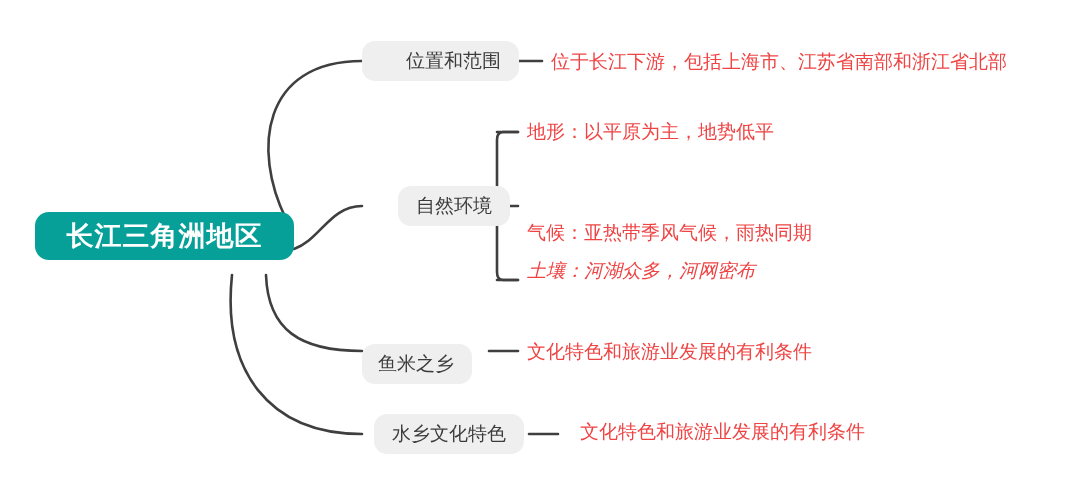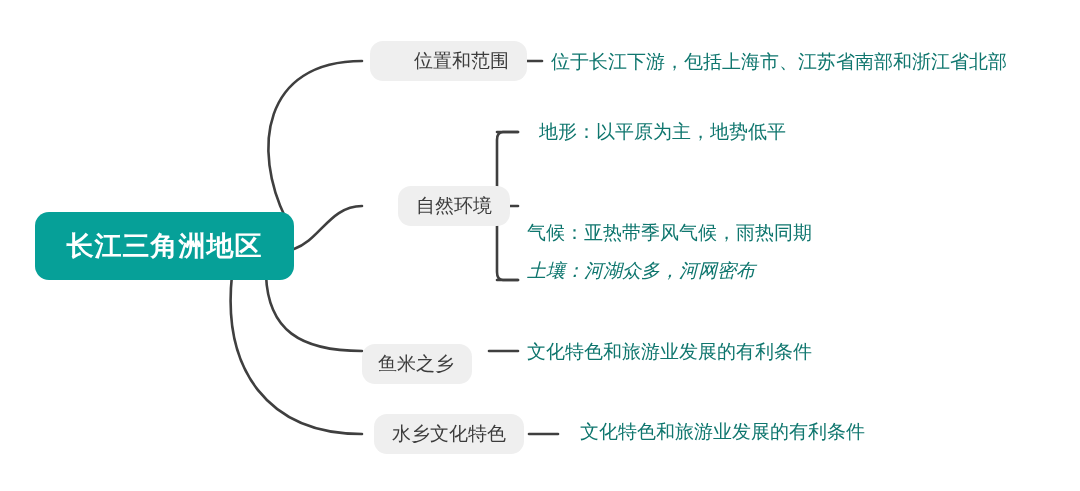--- a/index.html
+++ b/index.html
@@ -30,50 +30,50 @@
     box-sizing: border-box;
     display: flex;
     align-items: center;
     justify-content: center;
     white-space: nowrap;
   }
   .root-node {
     left: 35px;
     top: 212px;
     width: 259px;
-    height: 68px;
+    height: 48px;
     background: #06a098;
     border-radius: 14px;
     color: #ffffff;
     font-size: 27px;
     font-weight: bold;
     letter-spacing: 1px;
   }
   .branch-node {
     background: #efefef;
     border-radius: 13px;
     color: #3c3c3c;
     font-size: 19px;
     height: 40px;
     padding: 0 18px;
   }
-  .branch-pos   { left: 370px; top: 41px; padding-left: 44px; }
+  .branch-pos   { left: 362px; top: 41px; padding-left: 44px; }
   .branch-nat   { left: 362px; top: 186px; margin-left: 36px; }
   .branch-fish  { left: 362px; top: 344px; padding-left: 16px; }
   .branch-cult  { left: 362px; top: 414px; margin-left: 12px; }
 
   .leaf-text {
     position: absolute;
-    color: #0f766e;
+    color: #ef4444;
     font-size: 19px;
     white-space: nowrap;
     line-height: 1;
   }
   .leaf-pos    { left: 551px; top: 52px; }
-  .leaf-terr   { left: 539px; top: 122px; }
+  .leaf-terr   { left: 527px; top: 122px; }
   .leaf-clim   { left: 527px; top: 196px; margin-top: 27px; }
   .leaf-soil   { left: 527px; top: 261px; font-style: italic; }
   .leaf-fish   { left: 527px; top: 342px; }
   .leaf-cult   { left: 580px; top: 422px; text-align: center; }
 </style>
 </head>
 <body>
 
 <div id="mindmap">
 

